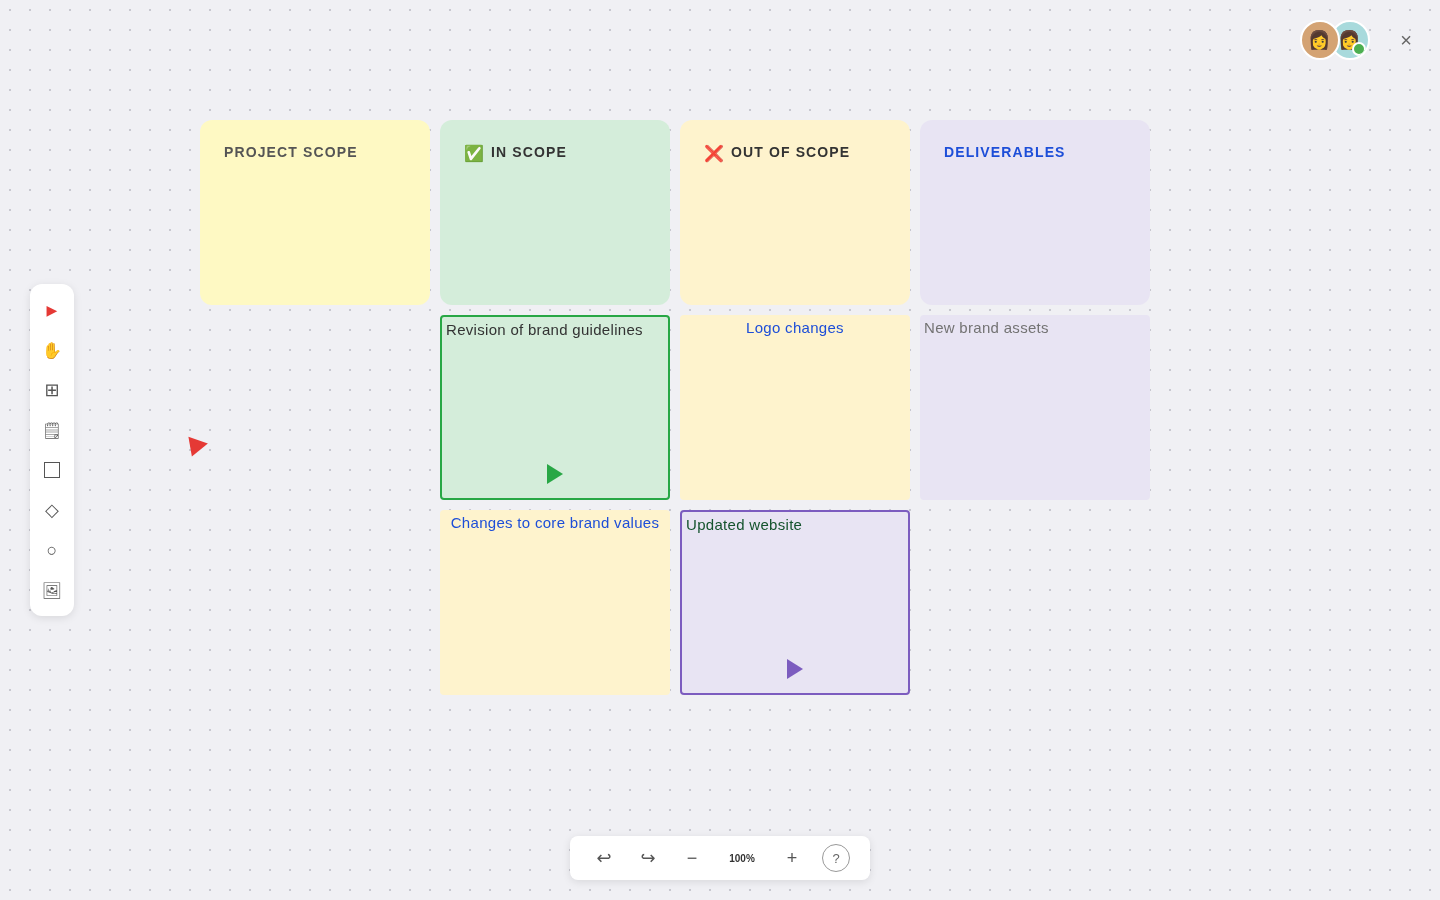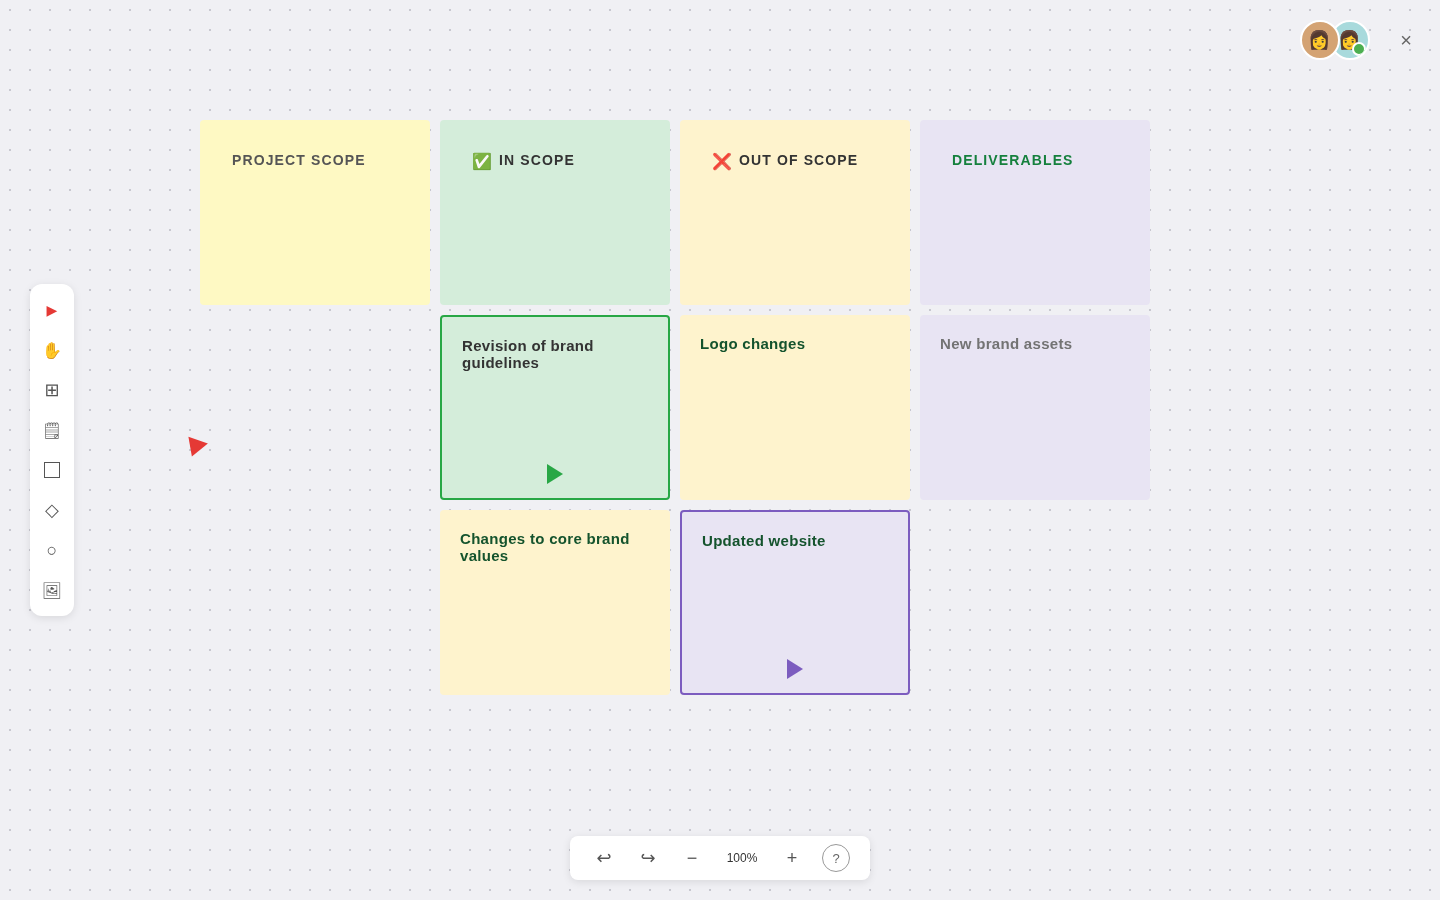--- a/index.html
+++ b/index.html
@@ -125,36 +125,37 @@
       grid-template-columns: repeat(4, 230px);
       grid-template-rows: repeat(3, 185px);
       gap: 10px;
       position: absolute;
       top: 0;
       left: 0;
     }
 
     .cell {
       border-radius: 4px;
-      padding: 20px;
+      padding: 4px;
       position: relative;
       font-size: 15px;
-      font-weight: 700;
+      font-weight: 400;
       letter-spacing: 0.02em;
     }
 
     
     .header-cell {
       display: flex;
       align-items: flex-start;
-      padding: 32px;
+      padding: 24px;
       font-size: 14px;
       font-weight: 700;
       letter-spacing: 0.08em;
       text-transform: uppercase;
+      border-radius: 12px;
     }
 
     .header-project-scope {
       background: #fef9c3;
       color: #555;
       grid-column: 1;
       grid-row: 1;
     }
 
     .header-in-scope {
@@ -166,34 +167,35 @@
 
     .header-out-scope {
       background: #fef3cd;
       color: #333;
       grid-column: 3;
       grid-row: 1;
     }
 
     .header-deliverables {
       background: #e8e4f3;
-      color: #15803d;
+      color: #1d4ed8;
       grid-column: 4;
       grid-row: 1;
     }
 
     
     .content-green {
       background: #d4edda;
       color: #333;
     }
 
     .content-yellow {
       background: #fef3cd;
-      color: #14532d;
+      color: #1d4ed8;
+      text-align: center;
     }
 
     .content-purple {
       background: #e8e4f3;
       color: #737373;
     }
 
     .cell-selected-green {
       background: #d4edda;
       border: 2px solid #28a745;
@@ -251,24 +253,25 @@
       color: #555;
       font-size: 18px;
       display: flex;
       align-items: center;
       justify-content: center;
       width: 28px;
       height: 28px;
     }
 
     .zoom-level {
-      font-size: 12px;
+      font-size: 10px;
       color: #333;
       min-width: 40px;
       text-align: center;
+      font-weight: bold;
     }
 
     
     .cursor-red {
       position: absolute;
       left: 190px;
       top: 435px;
       width: 0;
       height: 0;
       border-top: 10px solid transparent;

